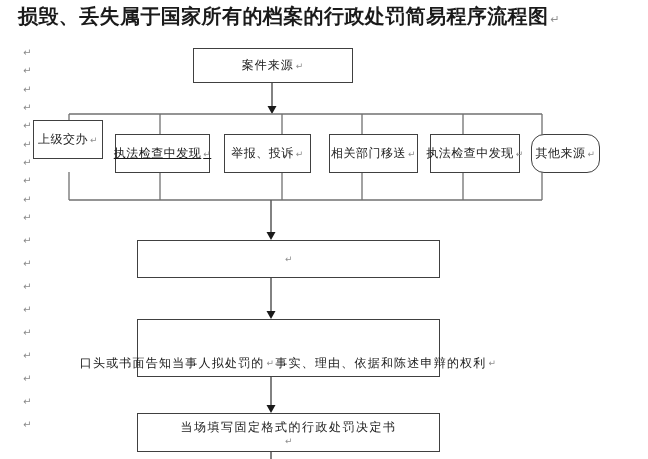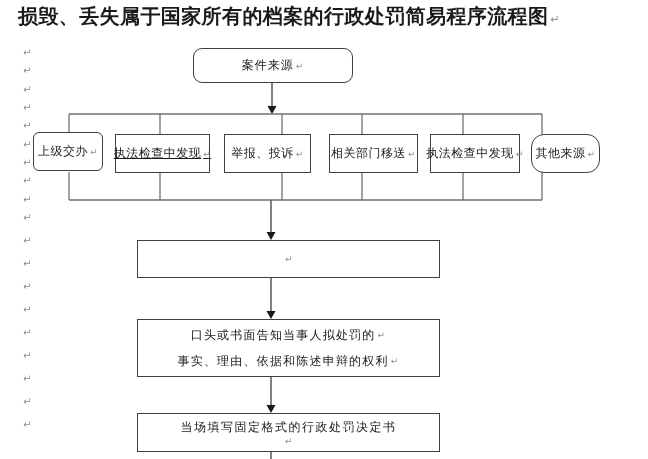--- a/index.html
+++ b/index.html
@@ -20,25 +20,25 @@
     color:#8f8f8f;font-size:9px;font-weight:normal;margin-left:2px;
     font-family:"DejaVu Sans",sans-serif;
   }
   #connectors{position:absolute;left:0;top:0;z-index:1;}
   .fbox{
     position:absolute;box-sizing:border-box;border:1px solid #404040;
     background:#ffffff;display:flex;align-items:center;justify-content:center;
     font-size:12px;color:#1a1a1a;letter-spacing:1px;white-space:nowrap;z-index:2;
   }
   .fbox .row{display:flex;align-items:center;justify-content:center;}
-  .fbox.multiline{flex-direction:column;}
+  .fbox.multiline{flex-direction:row;align-items:flex-end;}
   .fbox.multiline .row{height:26px;}
   
-  #box-case-source{left:193px;top:48px;width:160px;height:35px;border-radius:9px;}
-  #box-src-1{left:33px; top:132px;width:70px;height:39px;letter-spacing:0.5px;border-radius:6px;}
+  #box-case-source{left:193px;top:48px;width:160px;height:35px;}
+  #box-src-1{left:33px; top:120px;width:70px;height:39px;letter-spacing:0.5px;}
   #box-src-2{left:115px;top:134px;width:95px;height:39px;letter-spacing:0.5px;text-decoration:underline;}
   #box-src-3{left:224px;top:134px;width:87px;height:39px;letter-spacing:0.5px;}
   #box-src-4{left:329px;top:134px;width:89px;height:39px;letter-spacing:0.5px;}
   #box-src-5{left:430px;top:134px;width:90px;height:39px;letter-spacing:0.5px;}
   #box-src-6{left:531px;top:134px;width:69px;height:39px;letter-spacing:0.5px;border-radius:13px;}
   #box-step-1{left:137px;top:240px;width:303px;height:38px;letter-spacing:1.5px;}
   #box-step-2{left:137px;top:319px;width:303px;height:58px;letter-spacing:1.2px;}
   #box-step-3{left:137px;top:413px;width:303px;height:39px;letter-spacing:1.5px;flex-direction:column;}
 </style>
 </head>

